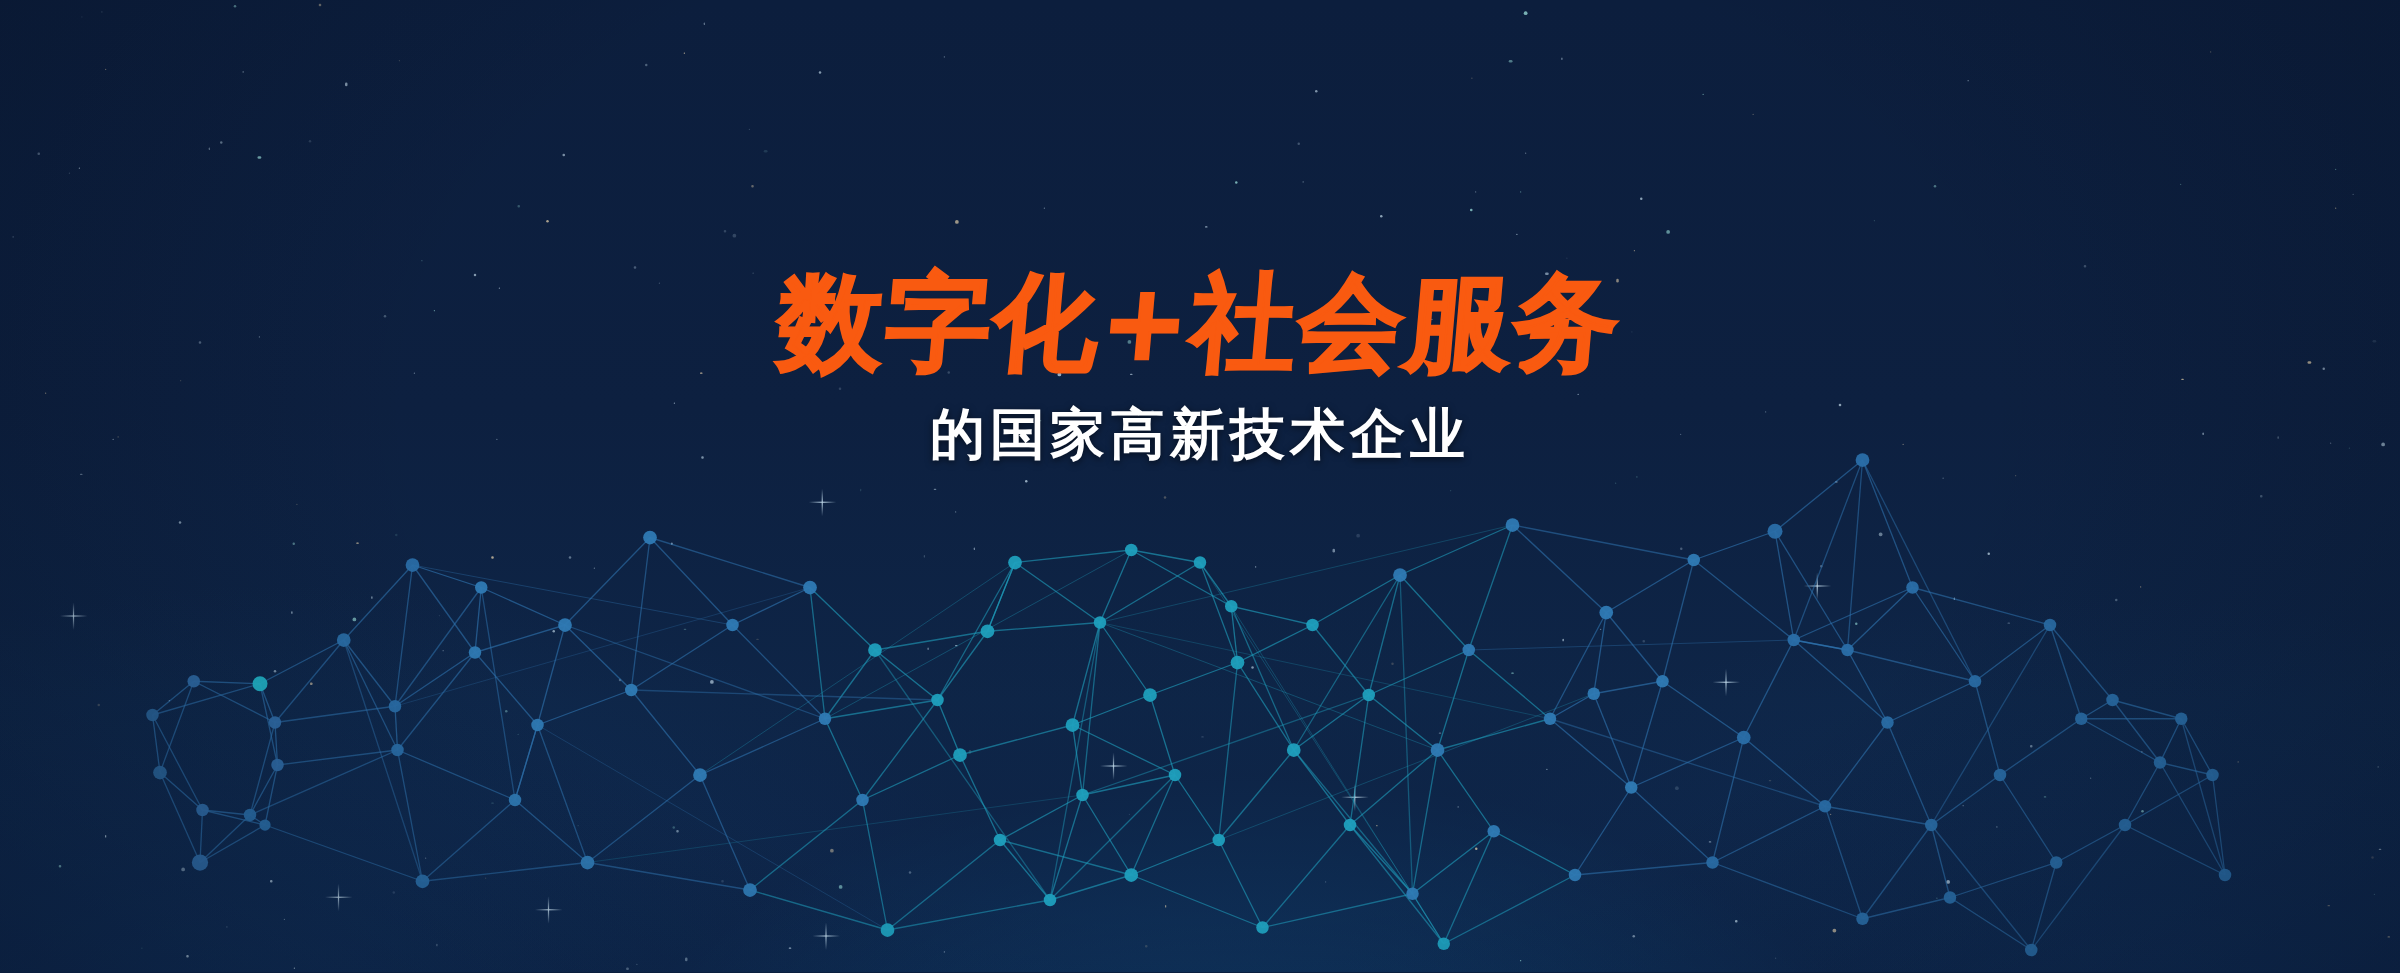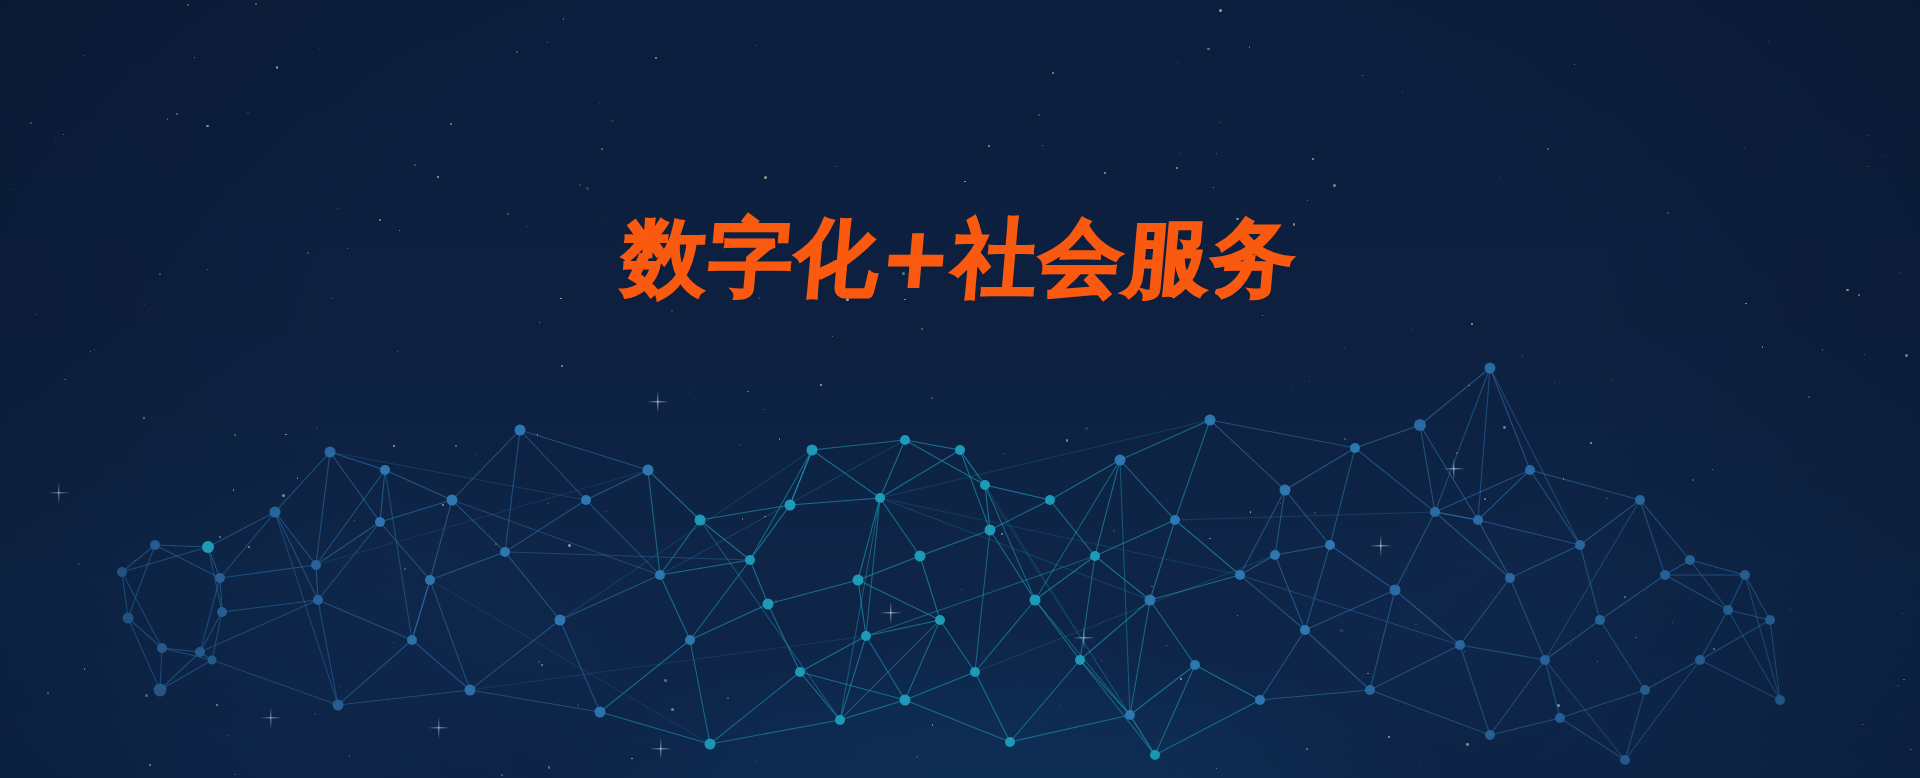--- a/index.html
+++ b/index.html
@@ -659,15 +659,16 @@
       <circle cx="1275" cy="247" r="5" fill="#2f7ab4" opacity="0.95"></circle>
       <circle cx="1155" cy="447" r="5" fill="#1f9fbd" opacity="0.95"></circle>
       <circle cx="905" cy="132" r="5" fill="#1f9fbd" opacity="0.95"></circle>
       <circle cx="985" cy="177" r="5" fill="#1f9fbd" opacity="0.95"></circle>
     </svg>
 
   <div class="vignette"></div>
 
   <div class="hero">
     <h1 class="headline">数字化+社会服务</h1>
+    <p class="subline">的国家高新技术企业</p>
   </div>
 
 </div>
 
 </body></html>

